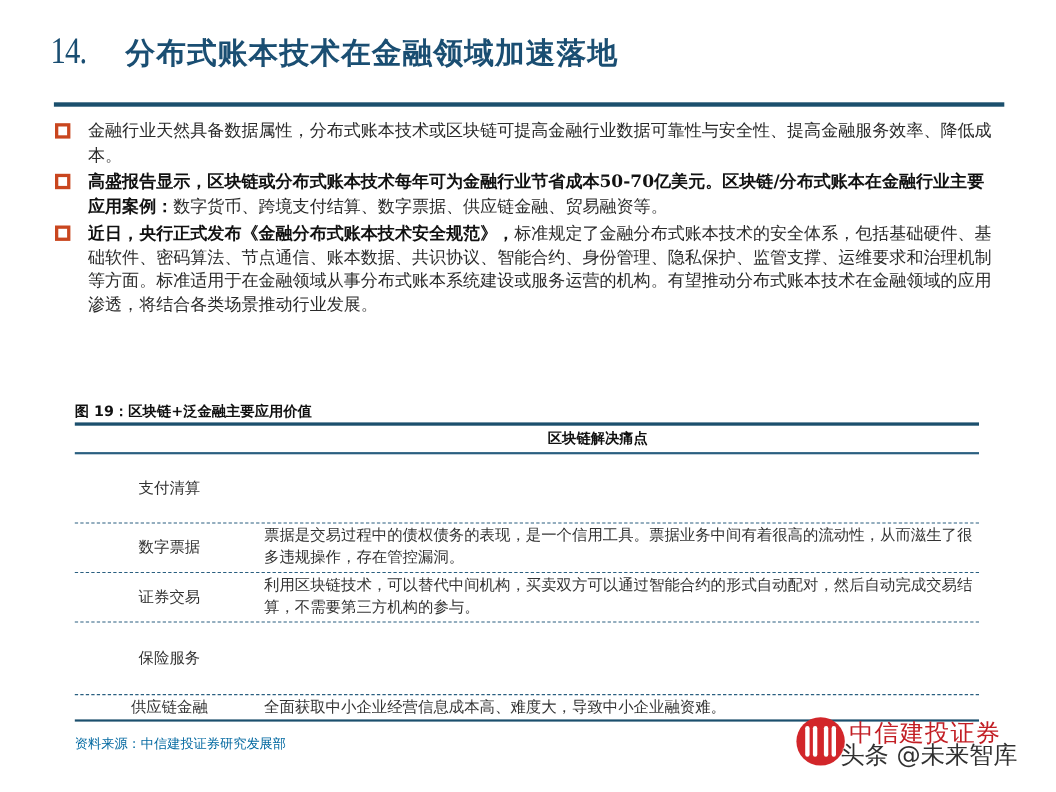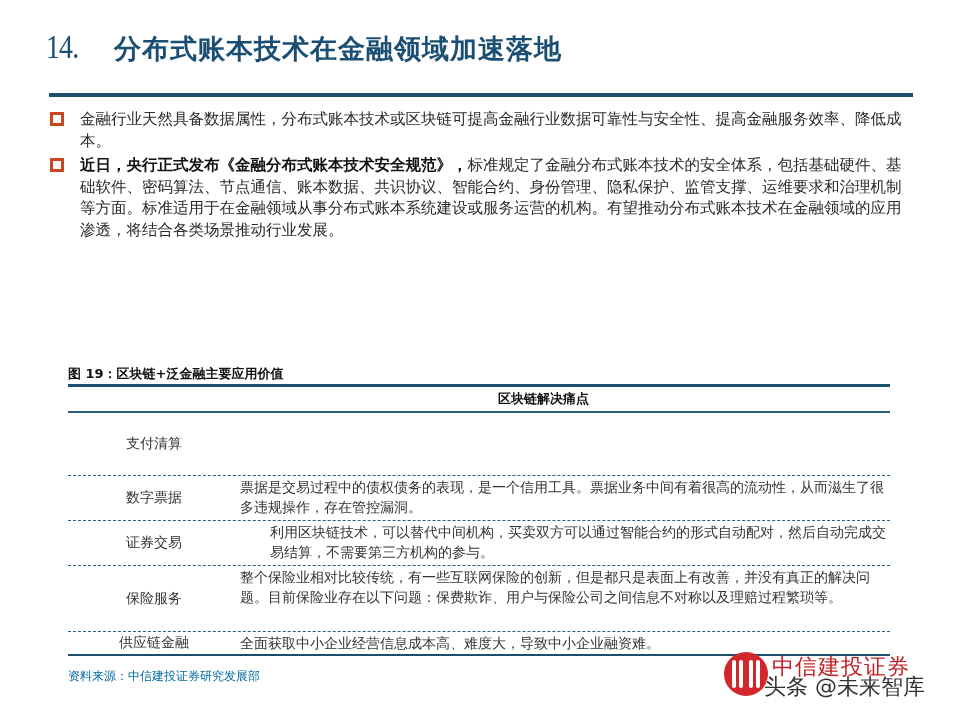--- a/index.html
+++ b/index.html
@@ -44,47 +44,50 @@
 </div>
 <div class="title-rule"></div>
 
 <div class="bullets">
   <div class="bullet">
     <span class="sq"></span>
     <b></b><span>金融行业天然具备数据属性，分布式账本技术或区块链可提高金融行业数据可靠性与安全性、提高金融服务效率、降低成本。</span>
   </div>
   <div class="bullet">
     <span class="sq"></span>
+    <b>高盛报告显示，区块链或分布式账本技术每年可为金融行业节省成本50-70亿美元。区块链/分布式账本在金融行业主要应用案例：</b><span>数字货币、跨境支付结算、数字票据、供应链金融、贸易融资等。</span>
+  </div>
+  <div class="bullet">
+    <span class="sq"></span>
     <b>近日，央行正式发布《金融分布式账本技术安全规范》，</b><span>标准规定了金融分布式账本技术的安全体系，包括基础硬件、基础软件、密码算法、节点通信、账本数据、共识协议、智能合约、身份管理、隐私保护、监管支撑、运维要求和治理机制等方面。标准适用于在金融领域从事分布式账本系统建设或服务运营的机构。有望推动分布式账本技术在金融领域的应用渗透，将结合各类场景推动行业发展。</span>
   </div>
 </div>
 
 <div class="fig-caption">图 19：区块链+泛金融主要应用价值</div>
 
 <div class="table">
   <div class="t-top"></div>
   <div class="t-head">
     <span>区块链解决痛点</span>
   </div>
   <div class="t-headrule"></div>
 
   <div class="t-row" style="height:63px;">
     <div class="t-cat">支付清算</div>
   </div>
   <div class="t-row" style="height:45px;">
     <div class="t-cat">数字票据</div>
     <div class="t-desc">票据是交易过程中的债权债务的表现，是一个信用工具。票据业务中间有着很高的流动性，从而滋生了很多违规操作，存在管控漏洞。</div>
   </div>
-  <div class="t-row" style="height:45px;gap:30px;">
+  <div class="t-row" style="height:45px;">
     <div class="t-cat">证券交易</div>
     <div class="t-desc">利用区块链技术，可以替代中间机构，买卖双方可以通过智能合约的形式自动配对，然后自动完成交易结算，不需要第三方机构的参与。</div>
   </div>
   <div class="t-row" style="height:66px;">
     <div class="t-cat">保险服务</div>
-    <div class="t-desc">整个保险业相对比较传统，有一些互联网保险的创新，但是都只是表面上有改善，并没有真正的解决问题。目前保险业存在以下问题：保费欺诈、用户与保险公司之间信息不对称以及理赔过程繁琐等。</div>
   </div>
   <div class="t-row last" style="height:24px;">
     <div class="t-cat">供应链金融</div>
     <div class="t-desc">全面获取中小企业经营信息成本高、难度大，导致中小企业融资难。</div>
   </div>
 </div>
 
 <div class="source">资料来源：中信建投证券研究发展部</div>
 
 <div class="logo">

